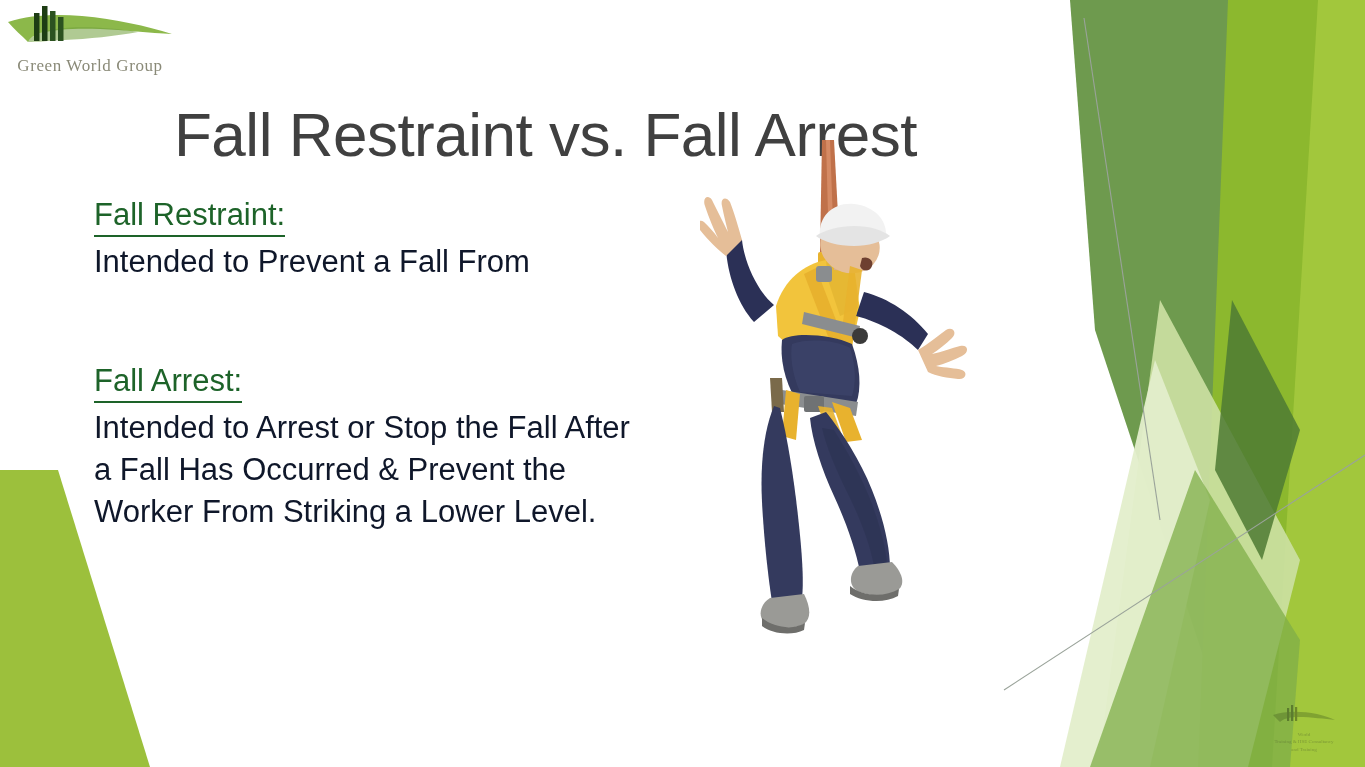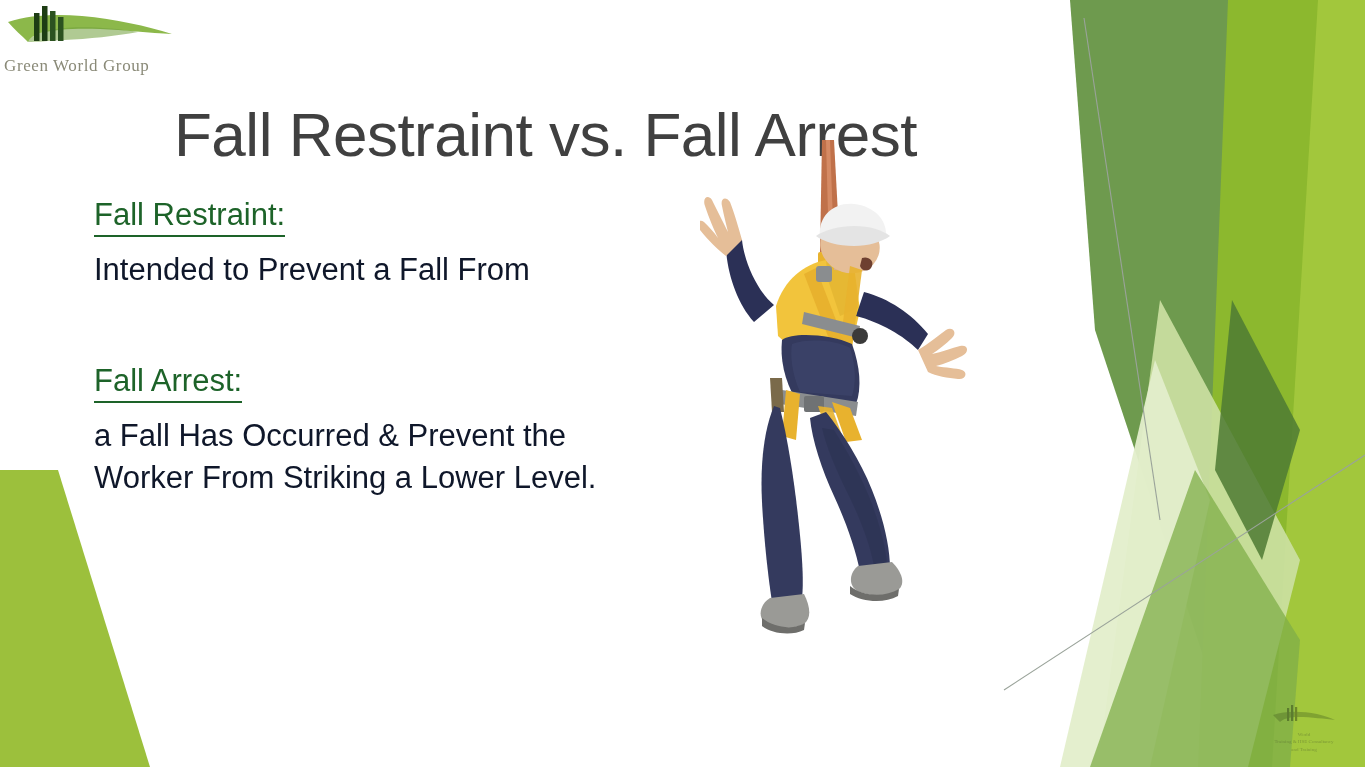--- a/index.html
+++ b/index.html
@@ -37,20 +37,21 @@
   #brand-logo .logo-mark {
     position: absolute;
     left: 0; top: 0;
     width: 172px; height: 56px;
   }
   #brand-logo .logo-wordmark {
     position: absolute;
     left: 0;
     top: 54px;
     width: 172px;
+    text-align: center;
     font-family: "Liberation Serif", serif;
     font-size: 17px;
     letter-spacing: 0.6px;
     color: #8a8a78;
     white-space: nowrap;
   }
 
   
   #slide-title {
     position: absolute;
@@ -74,21 +75,21 @@
   #block-restraint { top: 196px; }
   #block-arrest    { top: 362px; }
 
   .block-heading {
     display: inline-block;
     font-size: 31px;
     line-height: 1.22;
     color: #1d6329;
     border-bottom: 2px solid #1d6329;
     padding-bottom: 1px;
-    margin-bottom: 12px;
+    margin-bottom: 4px;
     white-space: nowrap;
   }
   .block-body {
     font-size: 31px;
     line-height: 1.36;
     color: #0f172a;
   }
   .block-body .line { display: block; white-space: nowrap; }
 
   
@@ -159,20 +160,21 @@
   <div class="text-block" id="block-restraint">
     <div class="block-heading">Fall Restraint:</div>
     <div class="block-body">
       <span class="line">Intended to Prevent a Fall From</span>
     </div>
   </div>
 
   <div class="text-block" id="block-arrest">
     <div class="block-heading">Fall Arrest:</div>
     <div class="block-body">
+      <span class="line">Intended to Arrest or Stop the Fall After</span>
       <span class="line">a Fall Has Occurred &amp; Prevent the</span>
       <span class="line">Worker From Striking a Lower Level.</span>
     </div>
   </div>
 
   <svg id="worker-photo" viewBox="0 0 310 500" preserveAspectRatio="xMidYMid meet">
 
     <path d="M122 0 L134 0 L140 112 L130 118 L120 112 Z" fill="#C0714A"></path>
     <path d="M126 0 L130 0 L134 110 L129 112 Z" fill="#D9916A" opacity="0.8"></path>
     <rect x="118" y="112" width="22" height="12" rx="2" fill="#E8B22E"></rect>

